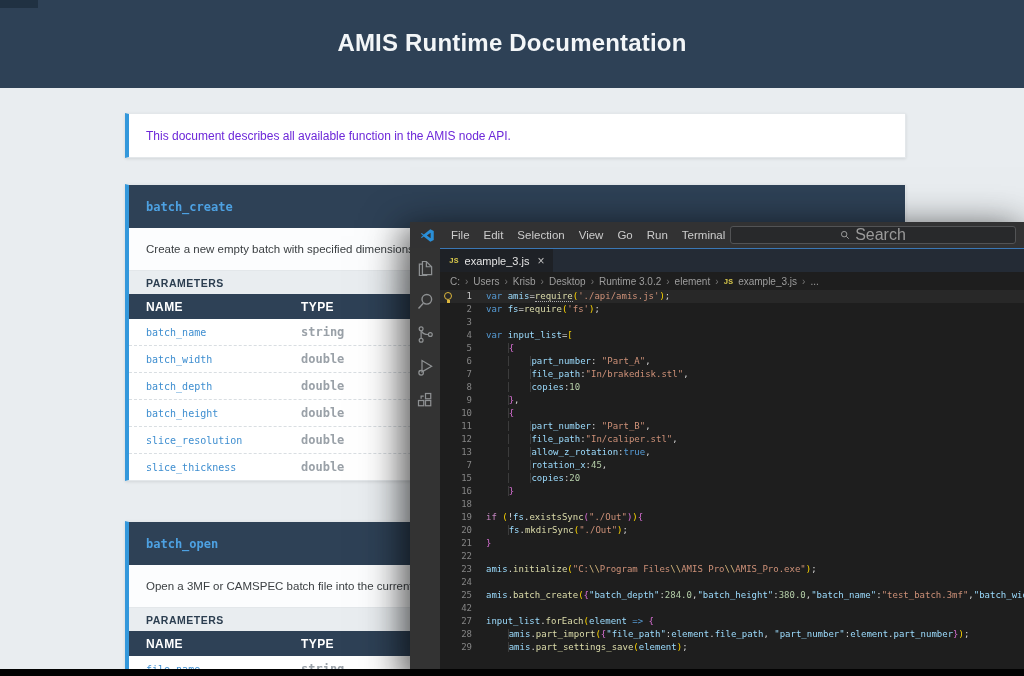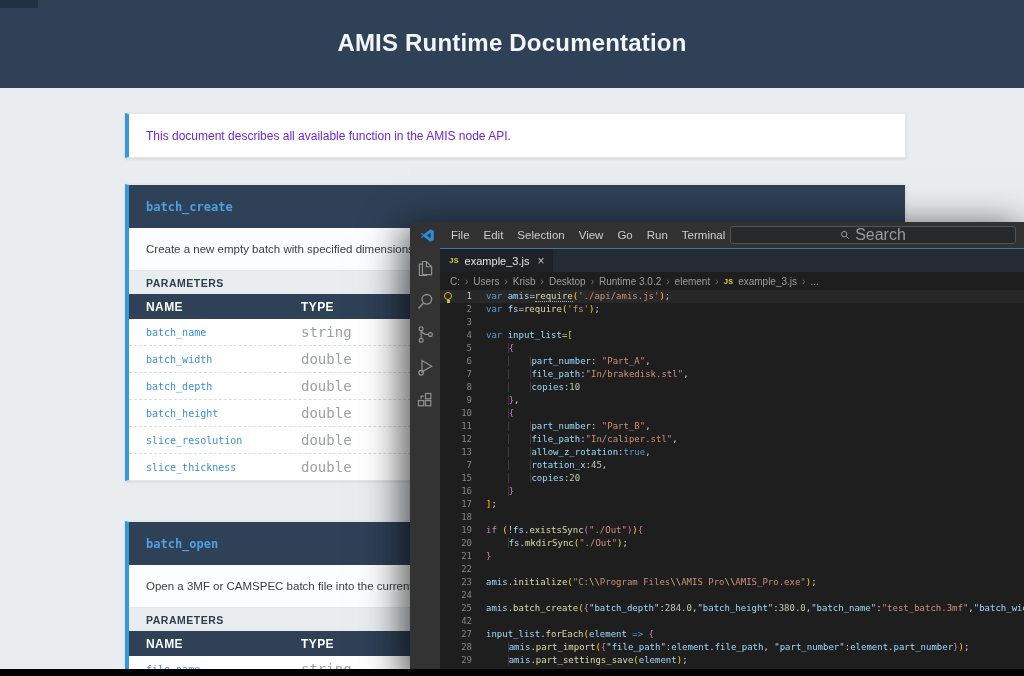--- a/index.html
+++ b/index.html
@@ -26,21 +26,21 @@
            font-size:11.5px;color:#3c4043;border-bottom:1px solid #e3e7ea;box-sizing:border-box;}
   .fn-params{height:23px;background:#e9edf0;display:flex;align-items:center;padding-left:17px;
              font-size:10.5px;font-weight:bold;color:#2c3e50;letter-spacing:.5px;}
   .tbl-head{height:25px;background:var(--header-bg,#2e4156);display:flex;align-items:center;}
   .tbl-head span{color:#fff;font-size:12px;font-weight:bold;letter-spacing:.4px;}
   .col-name{width:172px;padding-left:17px;box-sizing:border-box;}
   .p-row{height:26px;display:flex;align-items:center;background:#fff;}
   .p-row + .p-row{border-top:1px dashed #d9dee2;}
   .p-name{width:172px;padding-left:17px;box-sizing:border-box;
           font-family:"DejaVu Sans Mono",monospace;font-size:10px;color:var(--param-name,#3e8ed0);}
-  .p-type{font-family:"DejaVu Sans Mono",monospace;font-size:14px;color:var(--param-type,#9aa1a8);}
+  .p-type{font-family:"DejaVu Sans Mono",monospace;font-size:12px;color:var(--param-type,#9aa1a8);font-weight:bold;}
 
   
   #vscode{position:absolute;left:410px;top:222px;width:614px;height:454px;background:var(--editor-bg,#1e1e1e);
           box-shadow:0 14px 46px rgba(0,0,0,.55),-8px 4px 28px rgba(0,0,0,.35);overflow:hidden;}
   .titlebar{height:26px;background:var(--titlebar-bg,#323233);display:flex;align-items:center;
             padding-left:8px;position:relative;}
   .vs-logo{width:15px;height:15px;margin:0 9px 0 2px;flex:none;}
   .menu-bar{display:flex;}
   .menu-item{padding:0 7px;color:#cccccc;font-size:11.5px;line-height:26px;}
   .nav-arrows{display:flex;gap:13px;margin-left:16px;color:#c5c5c5;font-size:12px;}
@@ -236,21 +236,20 @@
           <div class="line"><span class="gutter"><span class="ln">7</span></span><span class="code"><span class="tk-ind">    </span><span class="tk-ind">    </span><span class="tk-var">file_path</span><span class="tk-pun">:</span><span class="tk-str">"In/brakedisk.stl"</span><span class="tk-pun">,</span></span></div>
           <div class="line"><span class="gutter"><span class="ln">8</span></span><span class="code"><span class="tk-ind">    </span><span class="tk-ind">    </span><span class="tk-var">copies</span><span class="tk-pun">:</span><span class="tk-num">10</span></span></div>
           <div class="line"><span class="gutter"><span class="ln">9</span></span><span class="code"><span class="tk-ind">    </span><span class="tk-b2">}</span><span class="tk-pun">,</span></span></div>
           <div class="line"><span class="gutter"><span class="ln">10</span></span><span class="code"><span class="tk-ind">    </span><span class="tk-b2">{</span></span></div>
           <div class="line"><span class="gutter"><span class="ln">11</span></span><span class="code"><span class="tk-ind">    </span><span class="tk-ind">    </span><span class="tk-var">part_number</span><span class="tk-pun">: </span><span class="tk-str">"Part_B"</span><span class="tk-pun">,</span></span></div>
           <div class="line"><span class="gutter"><span class="ln">12</span></span><span class="code"><span class="tk-ind">    </span><span class="tk-ind">    </span><span class="tk-var">file_path</span><span class="tk-pun">:</span><span class="tk-str">"In/caliper.stl"</span><span class="tk-pun">,</span></span></div>
           <div class="line"><span class="gutter"><span class="ln">13</span></span><span class="code"><span class="tk-ind">    </span><span class="tk-ind">    </span><span class="tk-var">allow_z_rotation</span><span class="tk-pun">:</span><span class="tk-kw">true</span><span class="tk-pun">,</span></span></div>
           <div class="line"><span class="gutter"><span class="ln">7</span></span><span class="code"><span class="tk-ind">    </span><span class="tk-ind">    </span><span class="tk-var">rotation_x</span><span class="tk-pun">:</span><span class="tk-num">45</span><span class="tk-pun">,</span></span></div>
           <div class="line"><span class="gutter"><span class="ln">15</span></span><span class="code"><span class="tk-ind">    </span><span class="tk-ind">    </span><span class="tk-var">copies</span><span class="tk-pun">:</span><span class="tk-num">20</span></span></div>
           <div class="line"><span class="gutter"><span class="ln">16</span></span><span class="code"><span class="tk-ind">    </span><span class="tk-b2">}</span></span></div>
-          <div class="line"><span class="gutter"><span class="ln">17</span></span><span class="code"><span class="tk-b1">]</span><span class="tk-pun">;</span></span></div>
           <div class="line"><span class="gutter"><span class="ln">18</span></span><span class="code"></span></div>
           <div class="line"><span class="gutter"><span class="ln">19</span></span><span class="code"><span class="tk-ctrl">if</span><span class="tk-pun"> </span><span class="tk-b1">(</span><span class="tk-pun">!</span><span class="tk-var">fs</span><span class="tk-pun">.</span><span class="tk-fn">existsSync</span><span class="tk-b2">(</span><span class="tk-str">"./Out"</span><span class="tk-b2">)</span><span class="tk-b1">)</span><span class="tk-b2">{</span></span></div>
           <div class="line"><span class="gutter"><span class="ln">20</span></span><span class="code"><span class="tk-ind">    </span><span class="tk-var">fs</span><span class="tk-pun">.</span><span class="tk-fn">mkdirSync</span><span class="tk-b1">(</span><span class="tk-str">"./Out"</span><span class="tk-b1">)</span><span class="tk-pun">;</span></span></div>
           <div class="line"><span class="gutter"><span class="ln">21</span></span><span class="code"><span class="tk-b2">}</span></span></div>
           <div class="line"><span class="gutter"><span class="ln">22</span></span><span class="code"></span></div>
           <div class="line"><span class="gutter"><span class="ln">23</span></span><span class="code"><span class="tk-var">amis</span><span class="tk-pun">.</span><span class="tk-fn">initialize</span><span class="tk-b1">(</span><span class="tk-str">"C:</span><span class="tk-esc">\\</span><span class="tk-str">Program Files</span><span class="tk-esc">\\</span><span class="tk-str">AMIS Pro</span><span class="tk-esc">\\</span><span class="tk-str">AMIS_Pro.exe"</span><span class="tk-b1">)</span><span class="tk-pun">;</span></span></div>
           <div class="line"><span class="gutter"><span class="ln">24</span></span><span class="code"></span></div>
           <div class="line"><span class="gutter"><span class="ln">25</span></span><span class="code"><span class="tk-var">amis</span><span class="tk-pun">.</span><span class="tk-fn">batch_create</span><span class="tk-b1">(</span><span class="tk-b2">{</span><span class="tk-var">"batch_depth"</span><span class="tk-pun">:</span><span class="tk-num">284.0</span><span class="tk-pun">,</span><span class="tk-var">"batch_height"</span><span class="tk-pun">:</span><span class="tk-num">380.0</span><span class="tk-pun">,</span><span class="tk-var">"batch_name"</span><span class="tk-pun">:</span><span class="tk-str">"test_batch.3mf"</span><span class="tk-pun">,</span><span class="tk-var">"batch_widt</span></span></div>
           <div class="line"><span class="gutter"><span class="ln">42</span></span><span class="code"></span></div>
           <div class="line"><span class="gutter"><span class="ln">27</span></span><span class="code"><span class="tk-var">input_list</span><span class="tk-pun">.</span><span class="tk-fn">forEach</span><span class="tk-b1">(</span><span class="tk-var">element</span><span class="tk-pun"> </span><span class="tk-kw">=&gt;</span><span class="tk-pun"> </span><span class="tk-b2">{</span></span></div>

